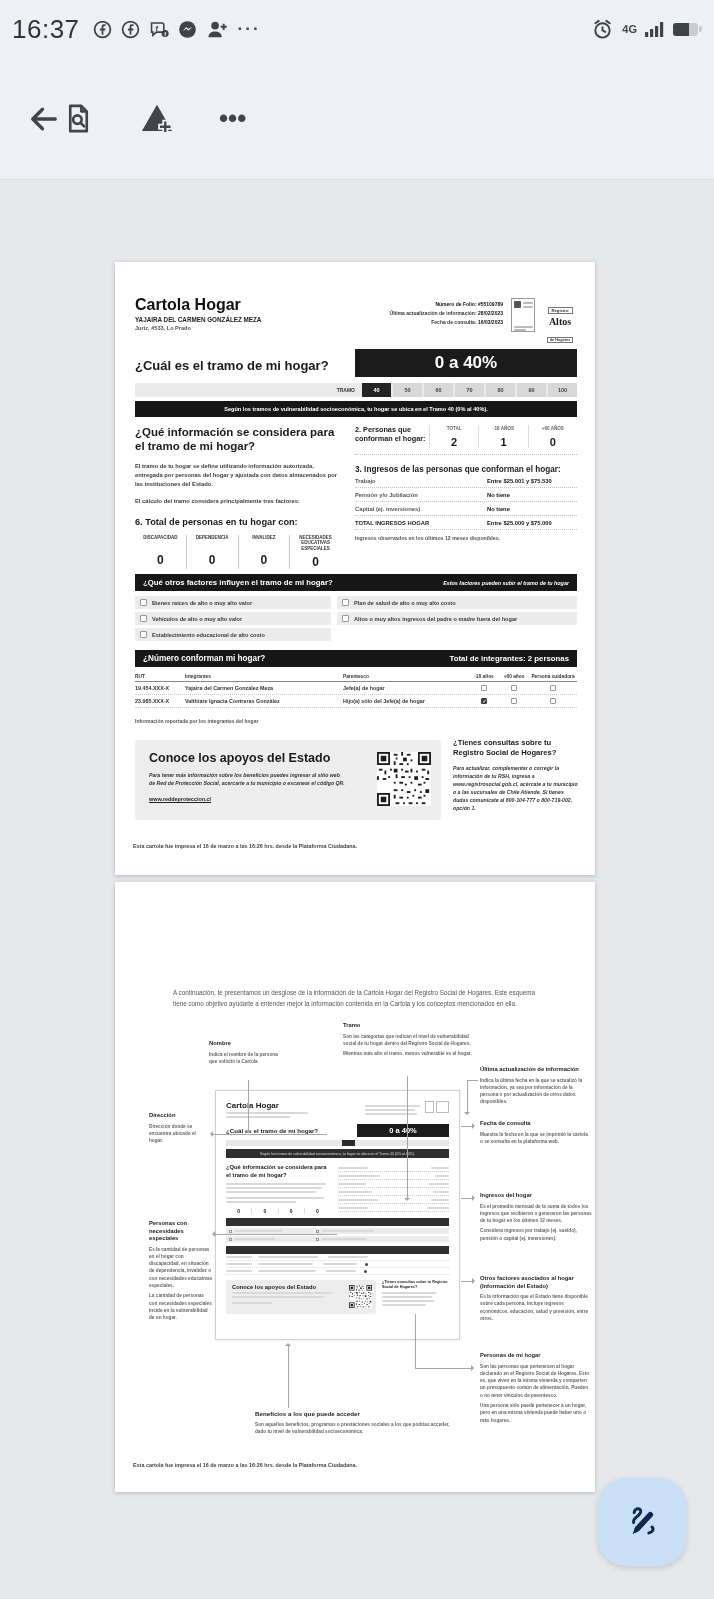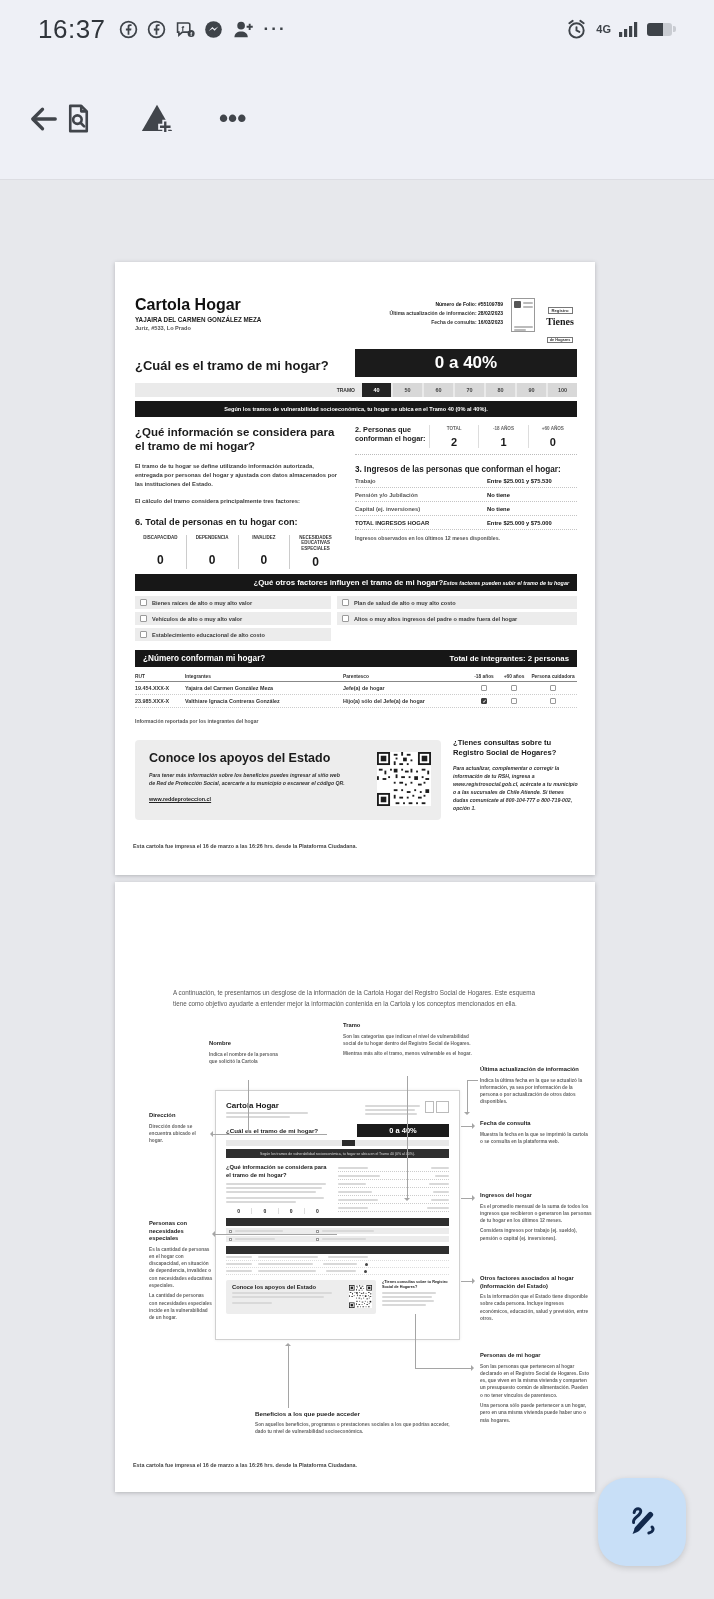--- a/index.html
+++ b/index.html
@@ -1,20 +1,20 @@
 <!DOCTYPE html>
 <html><head>
 <meta charset="utf-8">
 <style>
   html,body{margin:0;padding:0;width:714px;height:1599px;overflow:hidden;background:#e7e8ec;}
   *{box-sizing:border-box;}
   .screen{position:relative;width:714px;height:1599px;font-family:"Liberation Sans",sans-serif;background:#e7e8ec;}
 
   
-  .statusbar{position:absolute;top:0;left:0;right:0;height:58px;background:#eef0f6;display:flex;align-items:center;padding:0 38px;}
+  .statusbar{position:absolute;top:0;left:0;right:0;height:58px;background:#eef0f6;display:flex;align-items:center;padding:0 12px;}
   .time{font-size:26px;color:#2f343a;margin-right:12px;letter-spacing:.5px;}
   .sicons{display:flex;align-items:center;gap:7px;}
   .sdots{font-size:17px;font-weight:bold;color:#3e4349;letter-spacing:2px;margin-left:2px;}
   .sright{margin-left:auto;display:flex;align-items:center;gap:8px;}
   .net-cluster{display:flex;flex-direction:column;align-items:flex-end;line-height:1;}
   .net-4g{font-size:11px;font-weight:bold;color:#3e4349;}
   .battery-wrap{display:flex;align-items:center;}
   .battery{width:25px;height:13px;border-radius:3px;background:#c9ccd2;position:relative;overflow:hidden;}
   .battery-fill{position:absolute;left:0;top:0;bottom:0;width:62%;background:#3e4349;}
   .battery-nub{width:3px;height:6px;background:#c9ccd2;border-radius:0 2px 2px 0;margin-left:1px;}
@@ -78,21 +78,21 @@
   .pcol-value{font-size:11px;font-weight:bold;margin-top:5px;}
   .ingresos-h{font-size:8.2px;font-weight:bold;margin-top:10px;}
   .ingreso-row{display:flex;padding:4px 0 3px;border-bottom:1px dotted #c4c4c4;font-size:5.8px;}
   .ingreso-row .lab{color:#555;font-weight:600;flex:1;}
   .ingreso-row .val{font-weight:bold;color:#111;width:90px;}
   .ingreso-row.total .lab{color:#222;font-weight:bold;}
   .ingresos-note{font-size:5.2px;color:#555;font-weight:600;margin-top:5px;}
 
   
   .dark-banner{background:#171717;color:#fff;display:flex;align-items:center;justify-content:space-between;padding:0 8px;}
-  .p1-banner2{left:20px;top:312px;width:442px;height:17px;justify-content:flex-end;}
+  .p1-banner2{left:20px;top:312px;width:442px;height:17px;}
   .b2-title{font-size:7.8px;font-weight:bold;}
   .b2-hint{font-size:5.4px;font-style:italic;font-weight:600;}
   .p1-banner3{left:20px;top:388px;width:442px;height:17px;}
   .b3-title{font-size:8.2px;font-weight:bold;}
   .b3-total{font-size:7.8px;font-weight:bold;}
 
   
   .p1-checks-left{left:20px;top:334px;width:196px;}
   .p1-checks-right{left:222px;top:334px;width:240px;}
   .chk-row{height:13px;background:#ececec;margin-bottom:3px;display:flex;align-items:center;gap:5px;padding:0 5px;}
@@ -359,21 +359,21 @@
         <div class="p1-logos">
           <div class="gov-box">
             <div class="gov-emblem"></div>
             <div class="gov-line" style="left:11px;top:3px;width:10px;"></div>
             <div class="gov-line" style="left:11px;top:7px;width:10px;"></div>
             <div class="gov-line" style="left:2px;top:27px;width:19px;"></div>
             <div class="gov-line" style="left:2px;top:30px;width:12px;"></div>
           </div>
           <div class="badge">
             <div><span class="badge-top">Registro</span></div>
-            <div class="badge-main">Tienes</div>
+            <div class="badge-main">Altos</div>
             <div><span class="badge-sub">de Hogares</span></div>
           </div>
         </div>
       </div>
 
       <div class="abs p1-q">¿Cuál es el tramo de mi hogar?</div>
       <div class="abs p1-trbox">0 a 40%</div>
       <div class="abs p1-scale">
         <span class="scale-label">TRAMO</span>
       <div class="scale-cell active">40</div>

